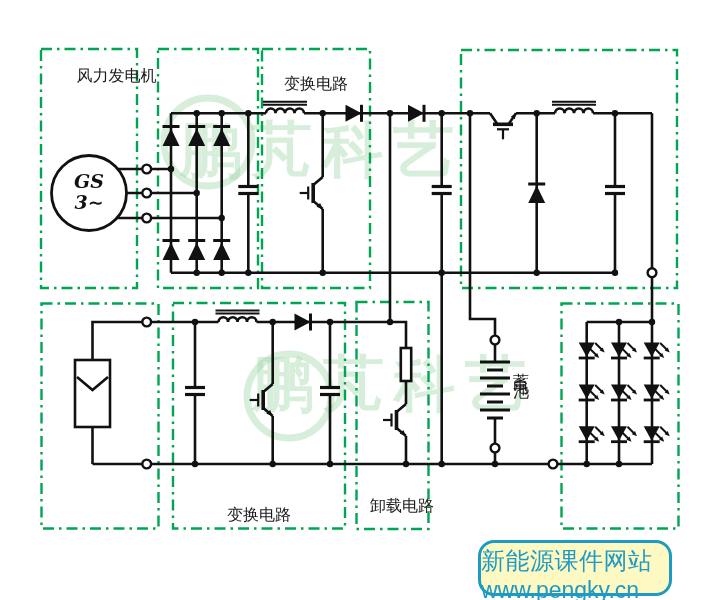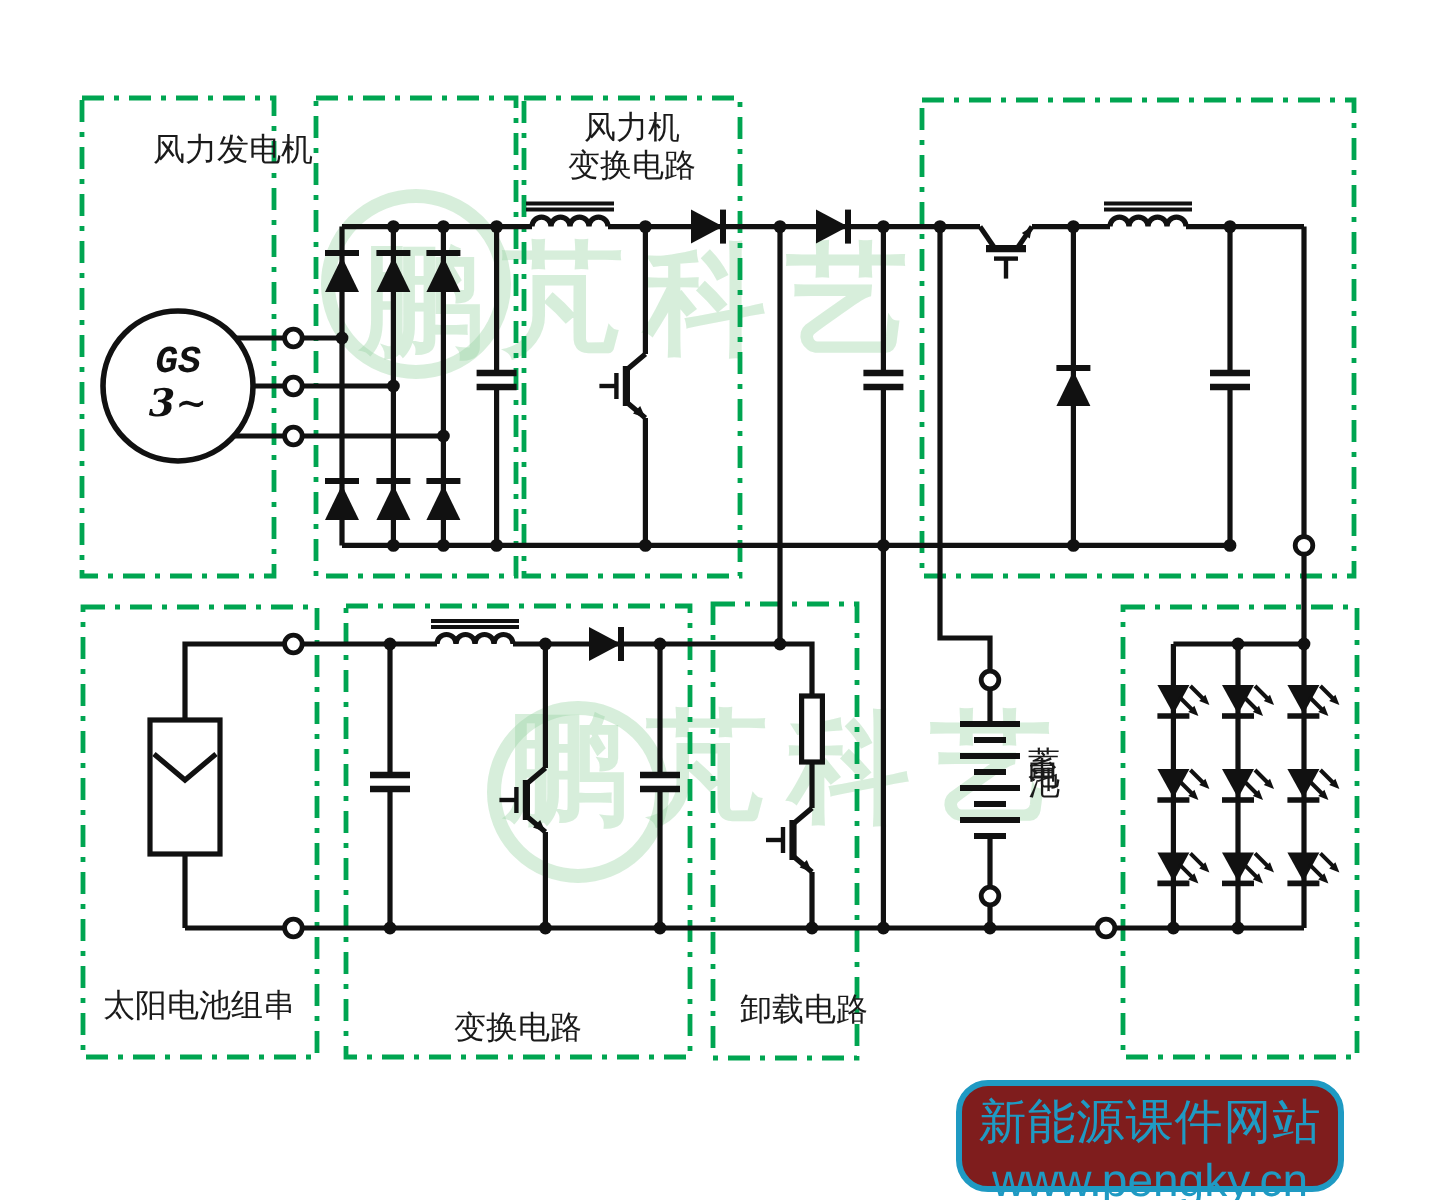--- a/index.html
+++ b/index.html
@@ -9,21 +9,21 @@
       color:rgba(150,211,160,0.38);white-space:nowrap;user-select:none;}
   #circuit{position:absolute;left:0;top:0;z-index:1;}
   .lbl{position:absolute;z-index:2;color:#1a1a1a;font-size:16px;text-align:center;
        white-space:nowrap;line-height:1.15;}
   .lbl-vert{position:absolute;z-index:2;color:#1a1a1a;font-size:16px;
        writing-mode:vertical-rl;text-orientation:upright;letter-spacing:5px;line-height:1;}
   .gen-txt{position:absolute;z-index:2;color:#111;text-align:center;
        font-family:"DejaVu Serif","Liberation Serif",serif;font-weight:bold;font-style:italic;}
   #brand{position:absolute;z-index:2;left:478px;top:540px;width:194px;height:56px;
        box-sizing:border-box;border:3.4px solid #1f9ac3;border-radius:16px;
-       text-align:center;color:#1f9ac3;background:#7f1d1d;}
+       color:#1f9ac3;background:#fef9c3;}
   #brand .b1{font-size:24px;margin-top:2px;letter-spacing:0.5px;}
   #brand .b2{font-size:23px;margin-top:0px;font-weight:500;}
 </style>
 </head>
 <body>
 
 <div id="stage">
 
   <div class="wm" style="left:180px;top:110px;">鹏芃科艺</div>
   <div class="wm" style="left:252px;top:344px;">鹏芃科艺</div>
@@ -232,29 +232,27 @@
       <use href="#term" x="146.7" y="322"></use>
         <use href="#term" x="146.7" y="464"></use>
       <use href="#term" x="495" y="340"></use>
         <use href="#term" x="495" y="448"></use>
       <use href="#term" x="652" y="272.7"></use>
         <use href="#term" x="553" y="464"></use>
     </g>
   </svg>
 
   <div class="lbl" style="left:57px;top:67px;width:119px;">风力发电机</div>
-  <div class="lbl" style="left:262px;top:56px;width:108px;">风力机</div>
   <div class="lbl" style="left:262px;top:75px;width:108px;">变换电路</div>
-  <div class="lbl" style="left:41px;top:495px;width:117px;">太阳电池组串</div>
   <div class="lbl" style="left:173px;top:506px;width:172px;">变换电路</div>
   <div class="lbl" style="left:360px;top:497px;width:84px;">卸载电路</div>
 
   <div class="lbl-vert" style="left:513px;top:360px;height:72px;">蓄电池</div>
 
-  <div class="gen-txt" style="left:66px;top:170px;width:46px;font-size:19px;font-family:Liberation Mono, monospace;">GS</div>
+  <div class="gen-txt" style="left:66px;top:170px;width:46px;font-size:19px;">GS</div>
   <div class="gen-txt" style="left:64px;top:191px;width:50px;font-size:19px;">3∼</div>
 
   <div id="brand">
     <div class="b1">新能源课件网站</div>
     <div class="b2">www.pengky.cn</div>
   </div>
 
 </div>
 
 </body></html>

